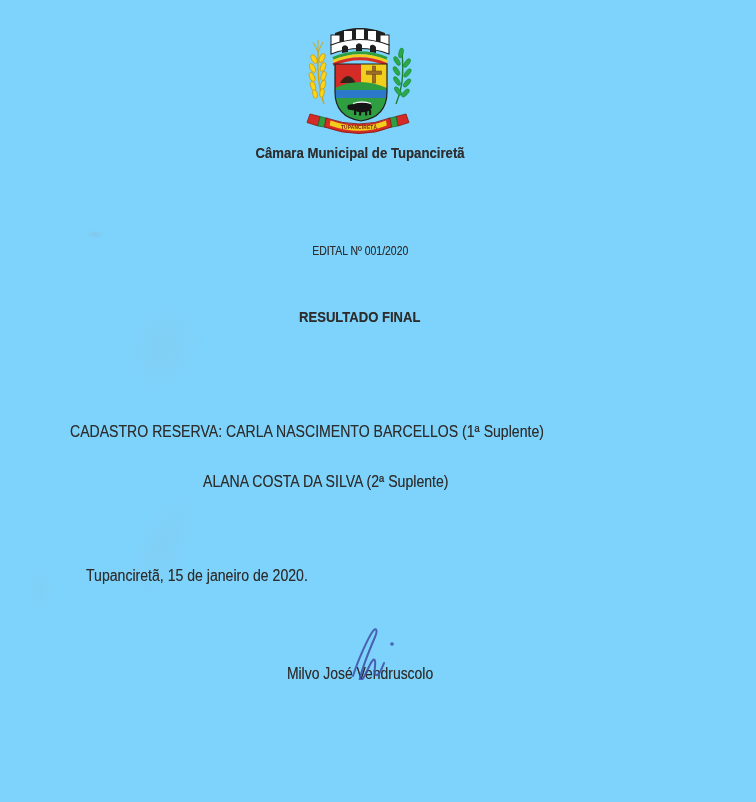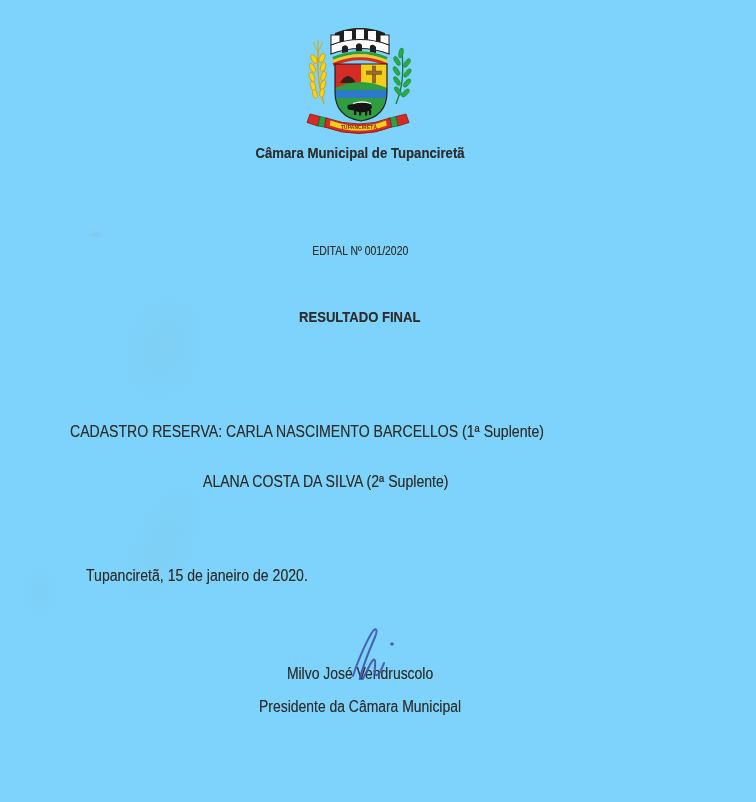--- a/index.html
+++ b/index.html
@@ -178,17 +178,14 @@
   </div>
 
   <svg class="signature" viewBox="0 0 58 54">
     <path d="M7,50 C12,34 22,12 27,5 C30,1 32,4 29,11 C23,25 16,44 14,52 C13,57 16,56 21,45 C25,36 28,31 29,35 C30,39 27,48 30,49 C33,50 36,42 38,37" fill="none" stroke="#4353a8" stroke-width="2" stroke-linecap="round" stroke-linejoin="round" opacity="0.9"></path>
     <circle cx="46" cy="18" r="1.8" fill="#4353a8" opacity="0.9"></circle>
   </svg>
 
   <div class="txt center-line signame">
     <span class="cond">Milvo José Vendruscolo</span>
   </div>
-  <div class="txt center-line sigrole">
-    <span class="cond">Presidente da Câmara Municipal</span>
-  </div>
 
 </div>
 
 </body></html>

